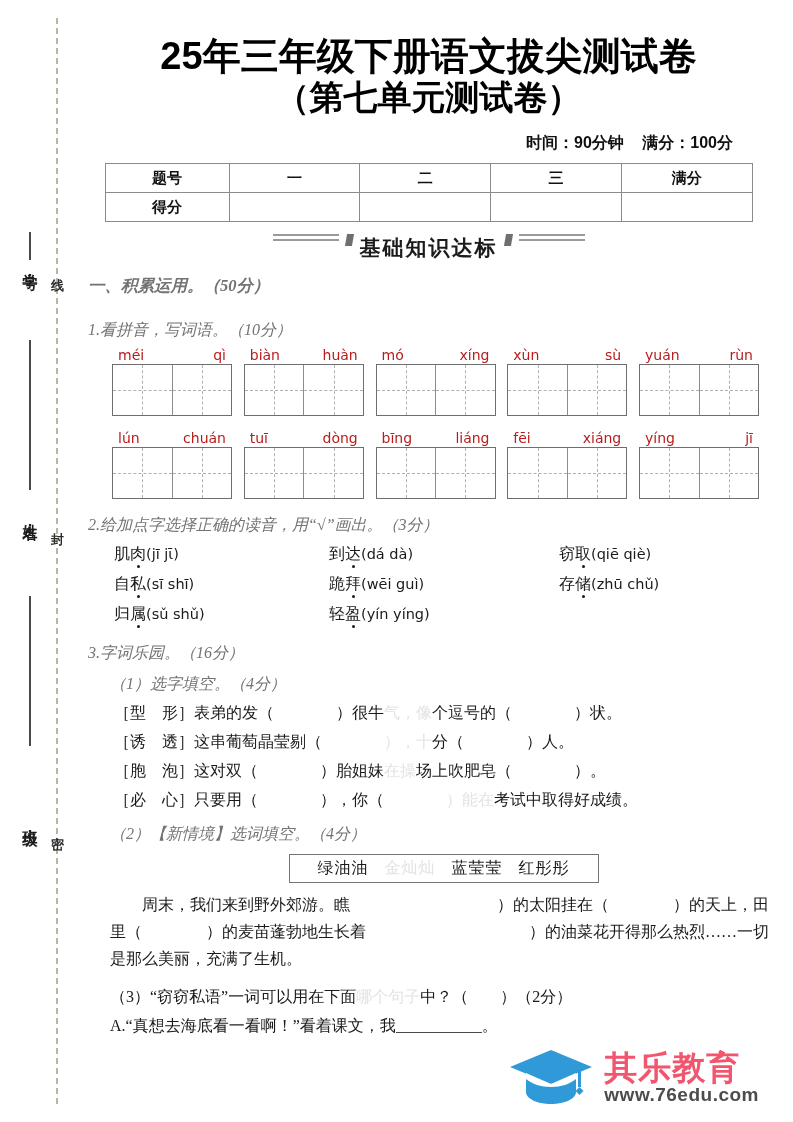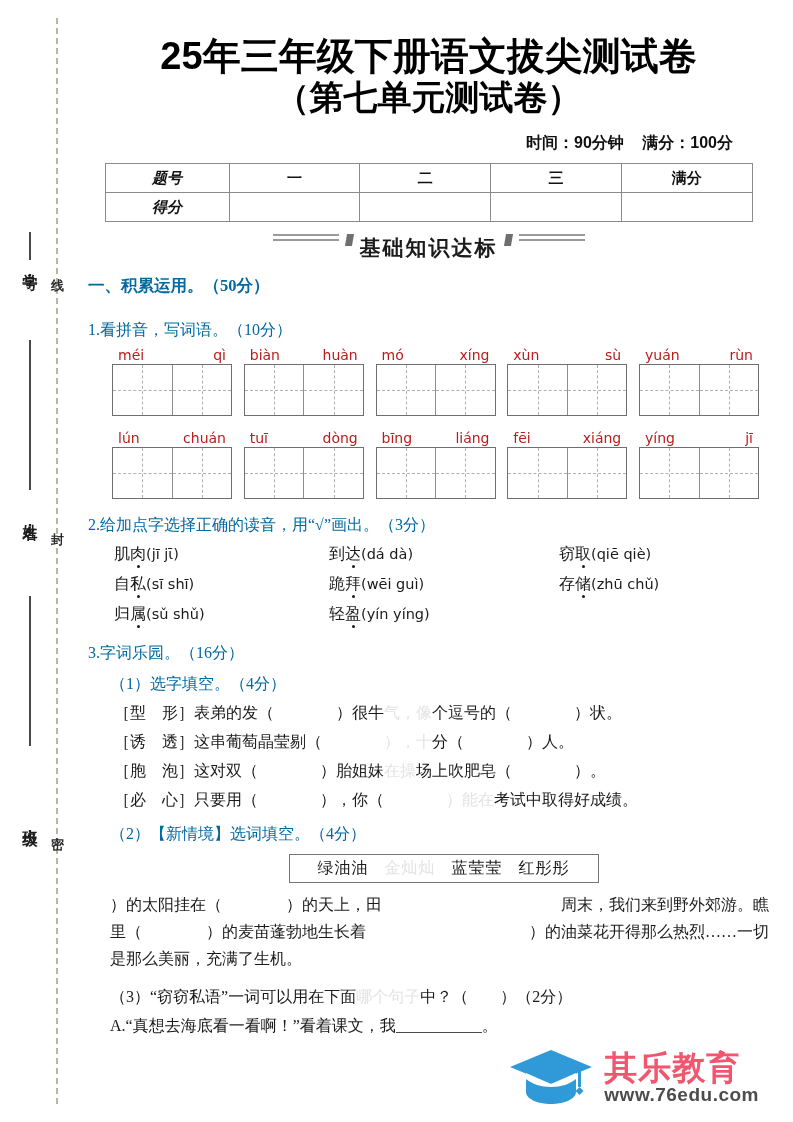--- a/index.html
+++ b/index.html
@@ -100,21 +100,21 @@
   .score-table td {
     border: 1px solid #8b8b8b;
     height: 29px;
     text-align: center;
     vertical-align: middle;
     font-family: "Liberation Sans", "DejaVu Sans", sans-serif;
     font-weight: bold;
     font-size: 15px;
     color: #111;
   }
-  .score-table td.lab { width: 124px; font-style: italic; }
+  .score-table td.lab { width: 124px; }
 
   
   .banner {
     margin-top: 12px;
     display: flex;
     align-items: flex-start;
     justify-content: center;
     gap: 7px;
   }
   .banner-rules { display: flex; flex-direction: column; gap: 3px; width: 66px; }
@@ -128,22 +128,23 @@
     font-size: 21px;
     letter-spacing: 2px;
     color: #1b1b1b;
     white-space: nowrap;
   }
 
   
   .q {
     font-size: 16px;
     line-height: 1.45;
-    color: #0369a1;
+    color: #737373;
     margin-top: 10px;
+    font-style: italic;
   }
   .q-main { font-weight: bold; font-size: 16.5px; margin-top: 12px; }
   .q-sub  { margin-top: 7px; padding-left: 22px; }
   .indent-1 { padding-left: 22px; }
 
   
   .pin-row {
     display: flex;
     justify-content: space-between;
     padding: 0 10px 0 24px;
@@ -480,22 +481,22 @@
     <div class="bank">
       <span>绿油油</span>
       <span class="faint">金灿灿</span>
       <span>蓝莹莹</span>
       <span>红彤彤</span>
     </div>
   </div>
 
   <div class="para indent-1">
     <div style="display:flex; justify-content:space-between;">
+      <span>　　周末，我们来到野外郊游。瞧</span>
       <span>）的太阳挂在（　　　　）的天上，田</span>
-      <span>　　周末，我们来到野外郊游。瞧</span>
     </div>
     <div style="display:flex; justify-content:space-between;">
       <span>里（　　　　）的麦苗蓬勃地生长着</span>
       <span>）的油菜花开得那么热烈……一切</span>
     </div>
     <div>是那么美丽，充满了生机。</div>
   </div>
 
   <div class="para indent-1" style="margin-top:10px;">
     <span>（3）“窃窃私语”一词可以用在下面</span><span class="faint">哪个句子</span><span>中？（　　）（2分）</span>

